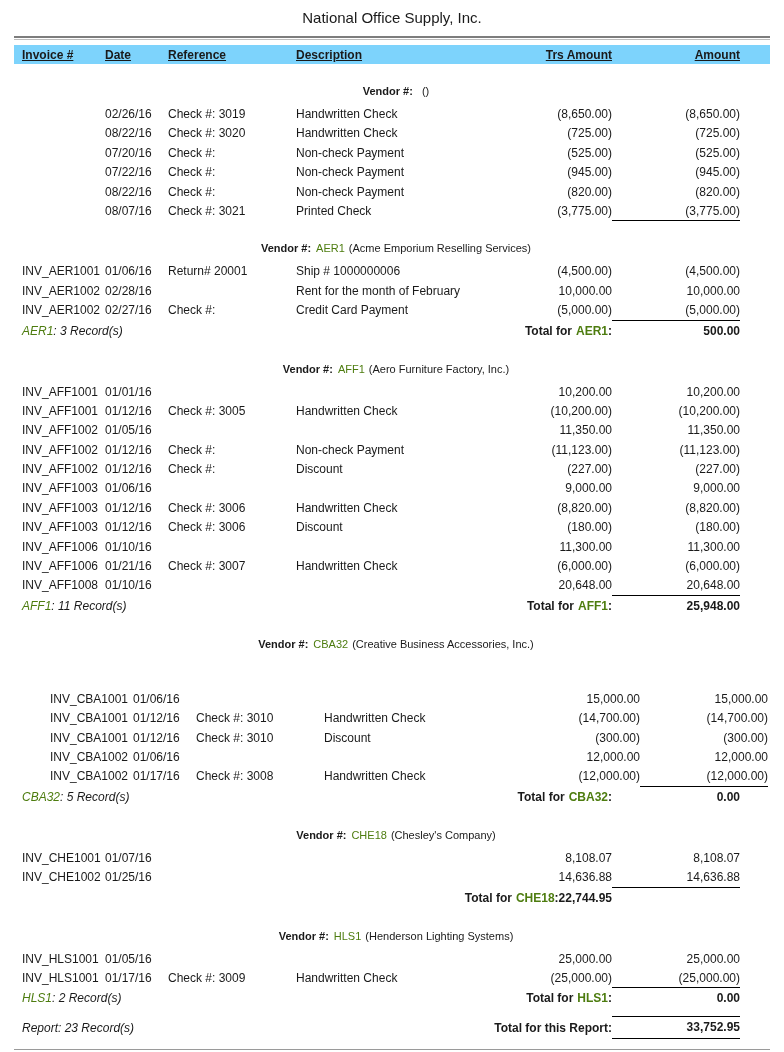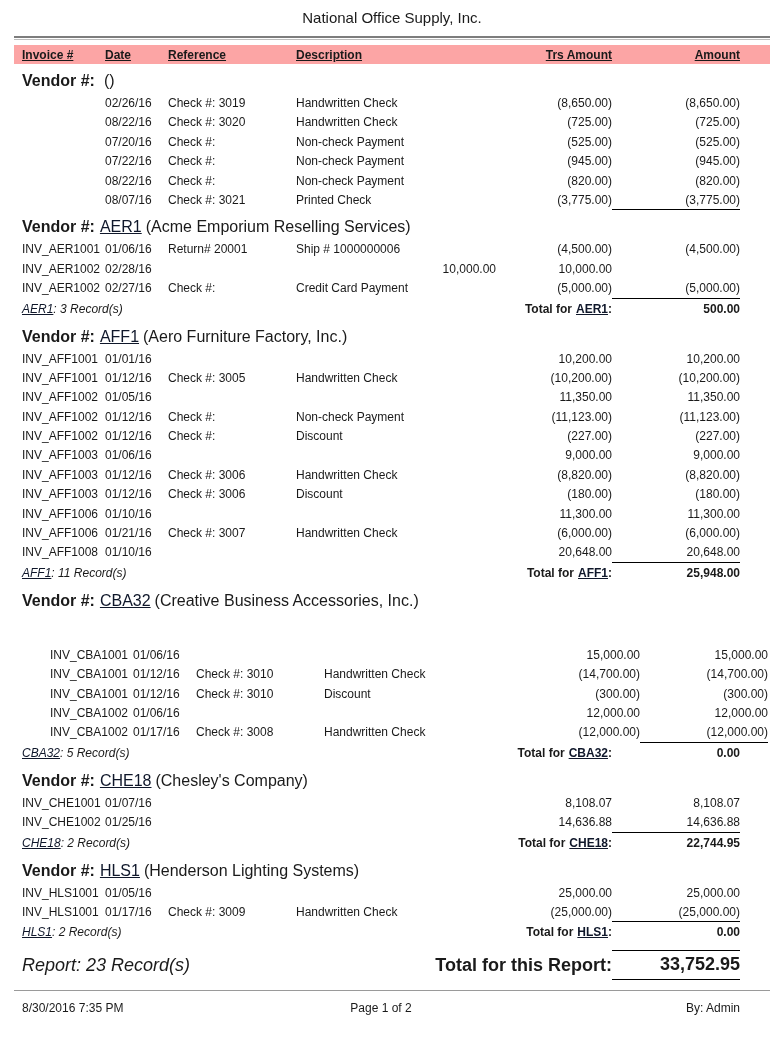--- a/index.html
+++ b/index.html
@@ -10,46 +10,46 @@
   .company { text-align:center; font-size:15px; line-height:18px; padding-top:9px; }
   .title   { text-align:center; font-size:26px; line-height:31px; margin-top:3px; }
 
   .title-divider { margin-top:9px; height:4px;
     border-top:2.5px solid #7d7d7d; border-bottom:1.2px solid #bdbdbd; }
 
   .grid { display:grid;
     grid-template-columns:83px 63px 128px 200px 116px 128px;
     padding:0 30px 0 8px; }
 
-  .colhead-row { margin-top:5px; height:19px; background:#fca5a5;
+  .colhead-row { margin-top:5px; height:19px; background:#7dd3fc;
     align-items:center; font-size:12px; font-weight:bold; }
   .colhead-row .hd span { text-decoration:underline; }
   .r { text-align:right; }
 
-  .vendor-header { padding-left:8px; margin:7px 0 4px; font-size:16px;
-    height:19px; line-height:19px; }
+  .vendor-header { padding-left:8px; margin:18px 0 4px; font-size:11px;
+    height:19px; line-height:19px;text-align:center; }
   .bold { font-weight:bold; }
-  .blue { color:#0f172a;text-decoration:underline; }
+  .blue { color:#4d7c0f; }
   .vendor-header .code { margin-left:5px; }
   .vendor-header .vname { margin-left:4px; }
 
   .row { font-size:12px; height:19.4px; line-height:19.4px; }
   .row span { white-space:nowrap; overflow:hidden; }
   .gap-rows .rows { margin-top:36px;margin-left:28px; }
   .last-row .c-amt { border-bottom:1.8px solid #000; }
 
   .section-footer { display:grid; grid-template-columns:1fr auto 128px;
     padding:0 30px 0 8px; font-size:12px; height:21px; line-height:21px; }
   .records { font-style:italic; }
   .total-label { font-weight:bold; text-align:right; }
   .total-label .code { margin-left:4px; }
   .total-amt { font-weight:bold; text-align:right; }
 
   .report-row { display:grid; grid-template-columns:1fr auto 128px;
-    padding:0 30px 0 8px; font-size:18px; margin-top:7px; align-items:center; }
+    padding:0 30px 0 8px; font-size:12px; margin-top:7px; align-items:center; }
   .report-amt { font-weight:bold; text-align:right;
     border-top:1.8px solid #000; border-bottom:1.8px solid #000;
     padding:3px 0 4px; }
 
   .footer-divider { margin-top:10px; border-top:1.5px solid #9a9a9a; }
   .footer-row { display:grid; grid-template-columns:1fr auto 1fr;
     padding:0 30px 0 8px; margin-top:10px; font-size:12px; }
   .footer-row .fc { text-align:center; }
   .footer-row .fr { text-align:right; }
 </style>
@@ -144,20 +144,21 @@
     <span class="c-ref">Return# 20001</span>
     <span class="c-desc">Ship # 1000000006</span>
     <span class="c-trs r">(4,500.00)</span>
     <span class="c-amt r">(4,500.00)</span>
   </div>
 
   <div class="grid row">
     <span class="c-inv">INV_AER1002</span>
     <span class="c-date">02/28/16</span>
     <span class="c-ref"></span>
+    <span class="c-desc">Rent for the month of February</span>
     <span class="c-trs r">10,000.00</span>
     <span class="c-amt r">10,000.00</span>
   </div>
 
   <div class="grid row last-row">
     <span class="c-inv">INV_AER1002</span>
     <span class="c-date">02/27/16</span>
     <span class="c-ref">Check #:</span>
     <span class="c-desc">Credit Card Payment</span>
     <span class="c-trs r">(5,000.00)</span>
@@ -356,21 +357,20 @@
   <div class="grid row last-row">
     <span class="c-inv">INV_CHE1002</span>
     <span class="c-date">01/25/16</span>
     <span class="c-ref"></span>
     <span class="c-desc"></span>
     <span class="c-trs r">14,636.88</span>
     <span class="c-amt r">14,636.88</span>
   </div>
 </div>
     <div class="section-footer">
-      <span class="records"><span class="blue">CHE18</span><span>: 2 Record(s)</span></span>
       <span class="total-label"><span>Total for</span><span class="code blue">CHE18</span><span>:</span></span>
       <span class="total-amt">22,744.95</span>
     </div>
   </section>
 
   <section>
     <div class="vendor-header">
       <span class="bold">Vendor #:</span><span class="code blue">HLS1</span><span class="vname">(Henderson Lighting Systems)</span>
     </div>
     <div class="rows">

